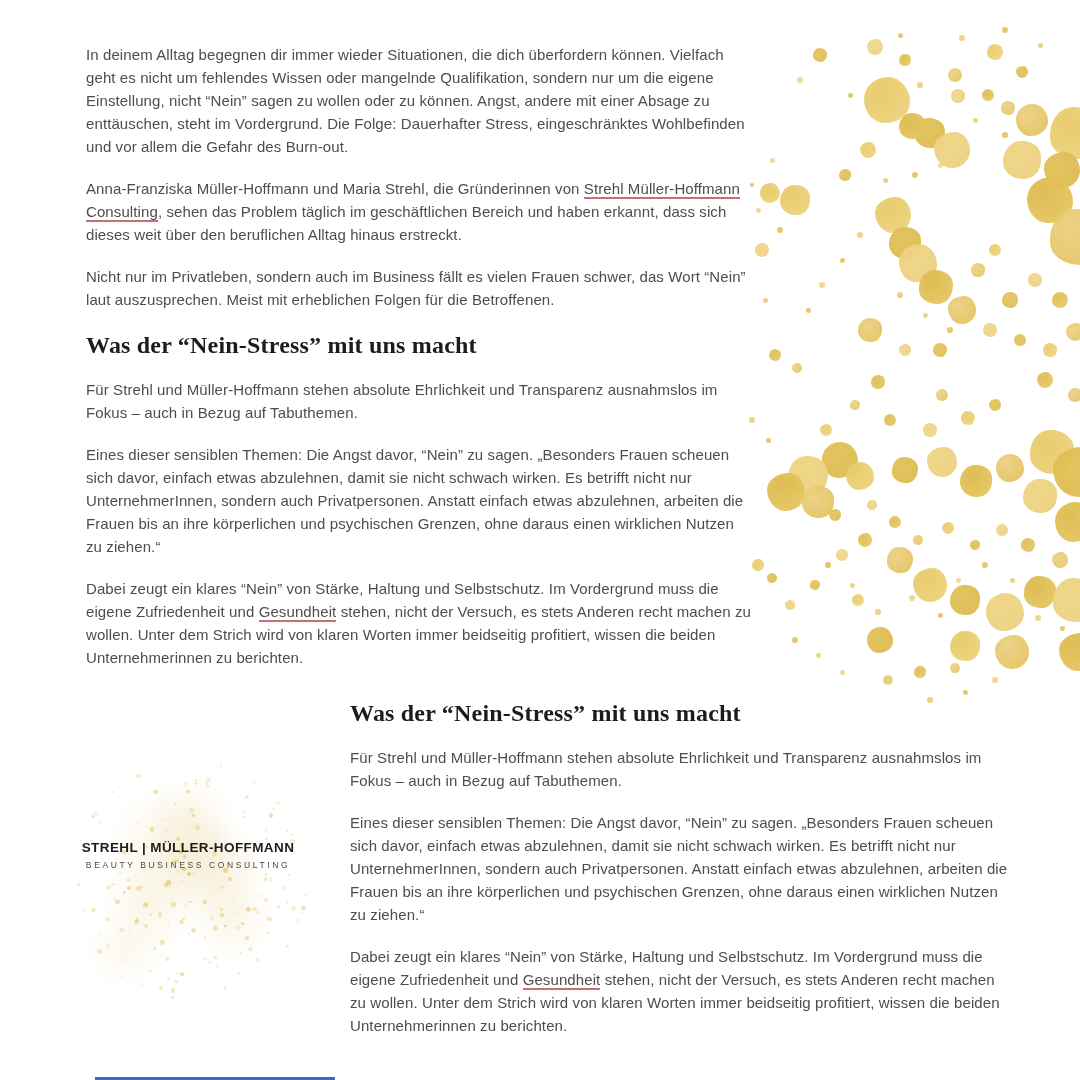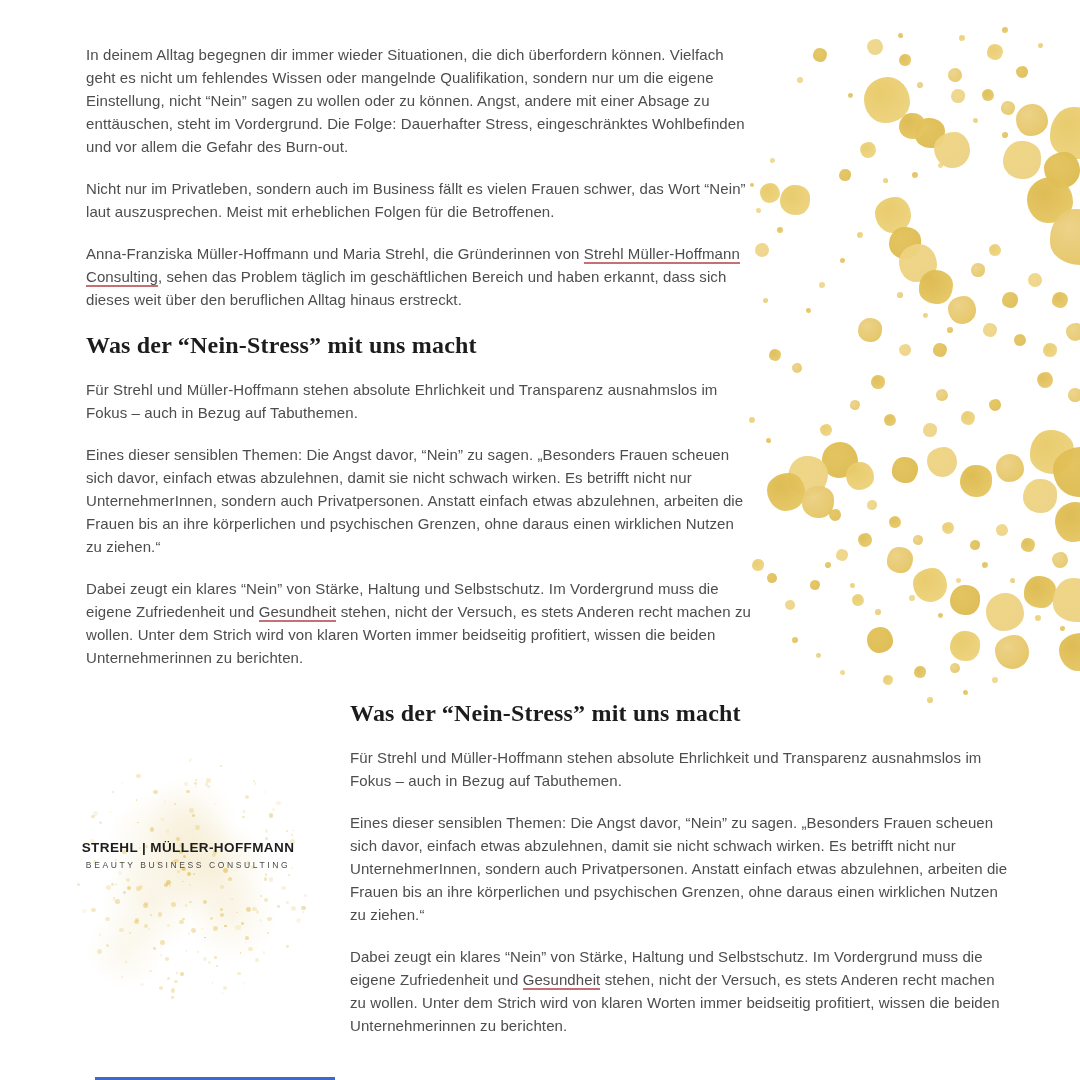--- a/index.html
+++ b/index.html
@@ -394,22 +394,22 @@
     <div class="blob" style="left: 152.824px; top: 864.326px; width: 1.75481px; height: 1.75481px; border-radius: 50%; background: rgb(236, 208, 131); opacity: 0.326997;"></div>
     <div class="blob" style="left: 214.48px; top: 956.283px; width: 2.53044px; height: 2.53044px; border-radius: 50%; background: rgb(232, 201, 102); opacity: 0.44114;"></div>
     <div class="blob" style="left: 127.421px; top: 886.162px; width: 3.79291px; height: 3.79291px; border-radius: 50%; background: rgb(226, 193, 88); opacity: 0.599638;"></div>
     <div class="blob" style="left: 168.634px; top: 885.05px; width: 1.96308px; height: 1.96308px; border-radius: 50%; background: rgb(238, 212, 128); opacity: 0.41059;"></div>
     <div class="blob" style="left: 220.088px; top: 884.624px; width: 4.24738px; height: 4.24738px; border-radius: 50%; background: rgb(220, 185, 76); opacity: 0.262662;"></div>
     <div class="blob" style="left: 166.062px; top: 829.152px; width: 3.43777px; height: 3.43777px; border-radius: 50%; background: rgb(236, 208, 131); opacity: 0.210099;"></div>
   </div>
 
 <div id="col-1" class="col">
   <p>In deinem Alltag begegnen dir immer wieder Situationen, die dich überfordern können. Vielfach geht es nicht um fehlendes Wissen oder mangelnde Qualifikation, sondern nur um die eigene Einstellung, nicht “Nein” sagen zu wollen oder zu können. Angst, andere mit einer Absage zu enttäuschen, steht im Vordergrund. Die Folge: Dauerhafter Stress, eingeschränktes Wohlbefinden und vor allem die Gefahr des Burn-out.</p>
+  <p><span>Anna-Franziska Müller-Hoffmann und Maria Strehl, die Gründerinnen von </span><a class="rlink">Strehl Müller-Hoffmann Consulting</a><span>, sehen das Problem täglich im geschäftlichen Bereich und haben erkannt, dass sich dieses weit über den beruflichen Alltag hinaus erstreckt.</span></p>
   <p>Nicht nur im Privatleben, sondern auch im Business fällt es vielen Frauen schwer, das Wort “Nein” laut auszusprechen. Meist mit erheblichen Folgen für die Betroffenen.</p>
-  <p><span>Anna-Franziska Müller-Hoffmann und Maria Strehl, die Gründerinnen von </span><a class="rlink">Strehl Müller-Hoffmann Consulting</a><span>, sehen das Problem täglich im geschäftlichen Bereich und haben erkannt, dass sich dieses weit über den beruflichen Alltag hinaus erstreckt.</span></p>
   <h2 class="sec-heading">Was der “Nein-Stress” mit uns macht</h2>
   <p>Für Strehl und Müller-Hoffmann stehen absolute Ehrlichkeit und Transparenz ausnahmslos im Fokus – auch in Bezug auf Tabuthemen.</p>
   <p>Eines dieser sensiblen Themen: Die Angst davor, “Nein” zu sagen. „Besonders Frauen scheuen sich davor, einfach etwas abzulehnen, damit sie nicht schwach wirken. Es betrifft nicht nur UnternehmerInnen, sondern auch Privatpersonen. Anstatt einfach etwas abzulehnen, arbeiten die Frauen bis an ihre körperlichen und psychischen Grenzen, ohne daraus einen wirklichen Nutzen zu ziehen.“</p>
   <p><span>Dabei zeugt ein klares “Nein” von Stärke, Haltung und Selbstschutz. Im Vordergrund muss die eigene Zufriedenheit und </span><a class="rlink">Gesundheit</a><span> stehen, nicht der Versuch, es stets Anderen recht machen zu wollen. Unter dem Strich wird von klaren Worten immer beidseitig profitiert, wissen die beiden Unternehmerinnen zu berichten.</span></p>
 </div>
 
 <div id="section-2" class="col">
   <h2 class="sec-heading">Was der “Nein-Stress” mit uns macht</h2>
   <p>Für Strehl und Müller-Hoffmann stehen absolute Ehrlichkeit und Transparenz ausnahmslos im Fokus – auch in Bezug auf Tabuthemen.</p>
   <p>Eines dieser sensiblen Themen: Die Angst davor, “Nein” zu sagen. „Besonders Frauen scheuen sich davor, einfach etwas abzulehnen, damit sie nicht schwach wirken. Es betrifft nicht nur UnternehmerInnen, sondern auch Privatpersonen. Anstatt einfach etwas abzulehnen, arbeiten die Frauen bis an ihre körperlichen und psychischen Grenzen, ohne daraus einen wirklichen Nutzen zu ziehen.“</p>

